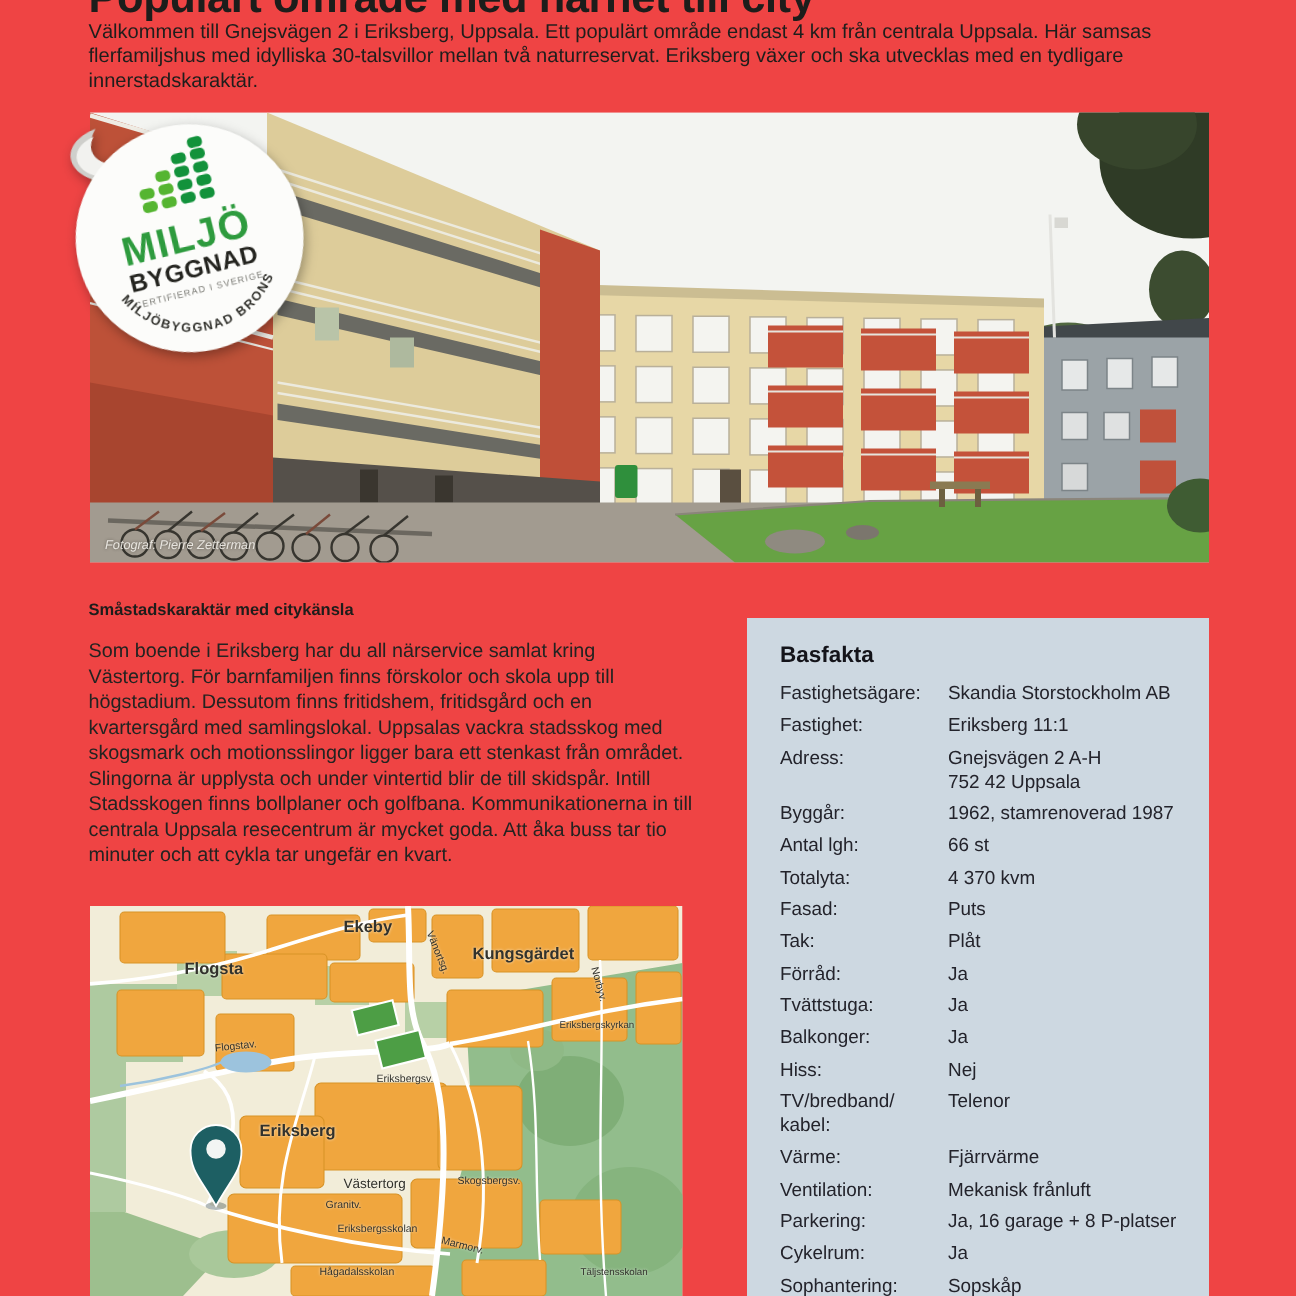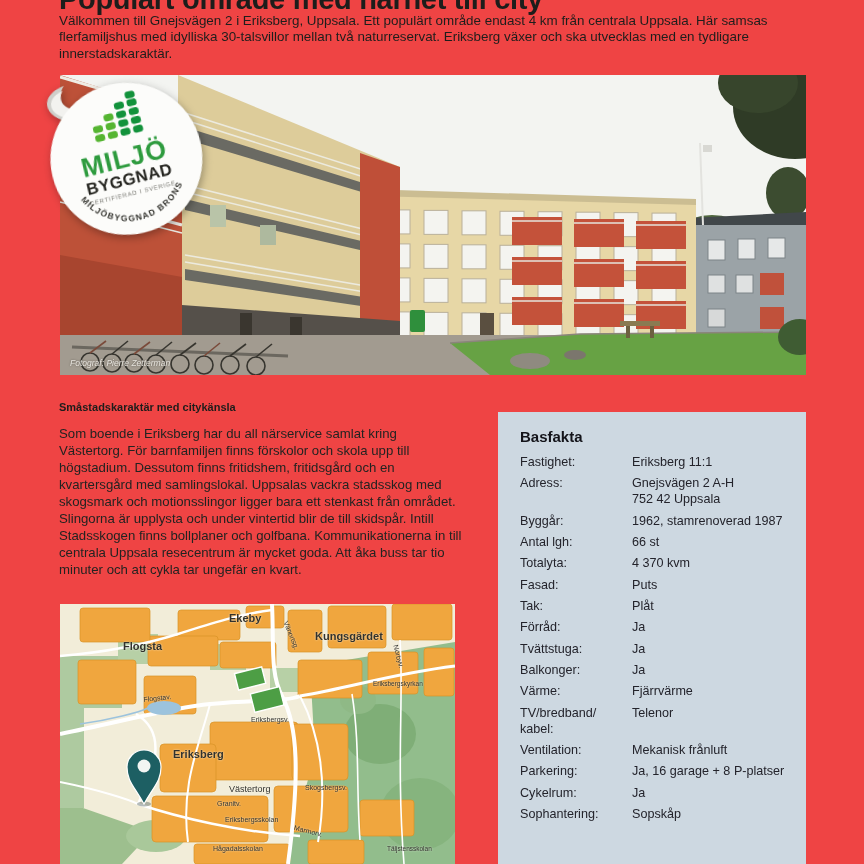--- a/index.html
+++ b/index.html
@@ -368,20 +368,24 @@
         <span class="map-label" style="left: 194px; top: 220px; font-size: 7px; transform: rotate(14deg);">Marmorv.</span>
         <span class="map-label" style="left: 112px; top: 241px; font-size: 7px;">Hågadalsskolan</span>
         <span class="map-label" style="left: 286px; top: 241px; font-size: 6.5px;">Täljstensskolan</span>
       </div>
   </div>
 
   <div class="basfakta">
     <h3 class="bf-title">Basfakta</h3>
     <div>
         <div class="bf-row">
+          <div class="bf-label">Fastighetsägare:</div>
+          <div class="bf-value">Skandia Storstockholm AB</div>
+        </div>
+        <div class="bf-row">
           <div class="bf-label">Fastighet:</div>
           <div class="bf-value">Eriksberg 11:1</div>
         </div>
         <div class="bf-row">
           <div class="bf-label">Adress:</div>
           <div class="bf-value">Gnejsvägen 2 A-H
 752 42 Uppsala</div>
         </div>
         <div class="bf-row">
           <div class="bf-label">Byggår:</div>
@@ -409,29 +413,33 @@
         </div>
         <div class="bf-row">
           <div class="bf-label">Tvättstuga:</div>
           <div class="bf-value">Ja</div>
         </div>
         <div class="bf-row">
           <div class="bf-label">Balkonger:</div>
           <div class="bf-value">Ja</div>
         </div>
         <div class="bf-row">
-          <div class="bf-label">Värme:</div>
-          <div class="bf-value">Fjärrvärme</div>
+          <div class="bf-label">Hiss:</div>
+          <div class="bf-value">Nej</div>
         </div>
         <div class="bf-row">
           <div class="bf-label">TV/bredband/
 kabel:</div>
           <div class="bf-value">Telenor</div>
         </div>
         <div class="bf-row">
+          <div class="bf-label">Värme:</div>
+          <div class="bf-value">Fjärrvärme</div>
+        </div>
+        <div class="bf-row">
           <div class="bf-label">Ventilation:</div>
           <div class="bf-value">Mekanisk frånluft</div>
         </div>
         <div class="bf-row">
           <div class="bf-label">Parkering:</div>
           <div class="bf-value">Ja, 16 garage + 8 P-platser</div>
         </div>
         <div class="bf-row">
           <div class="bf-label">Cykelrum:</div>
           <div class="bf-value">Ja</div>

